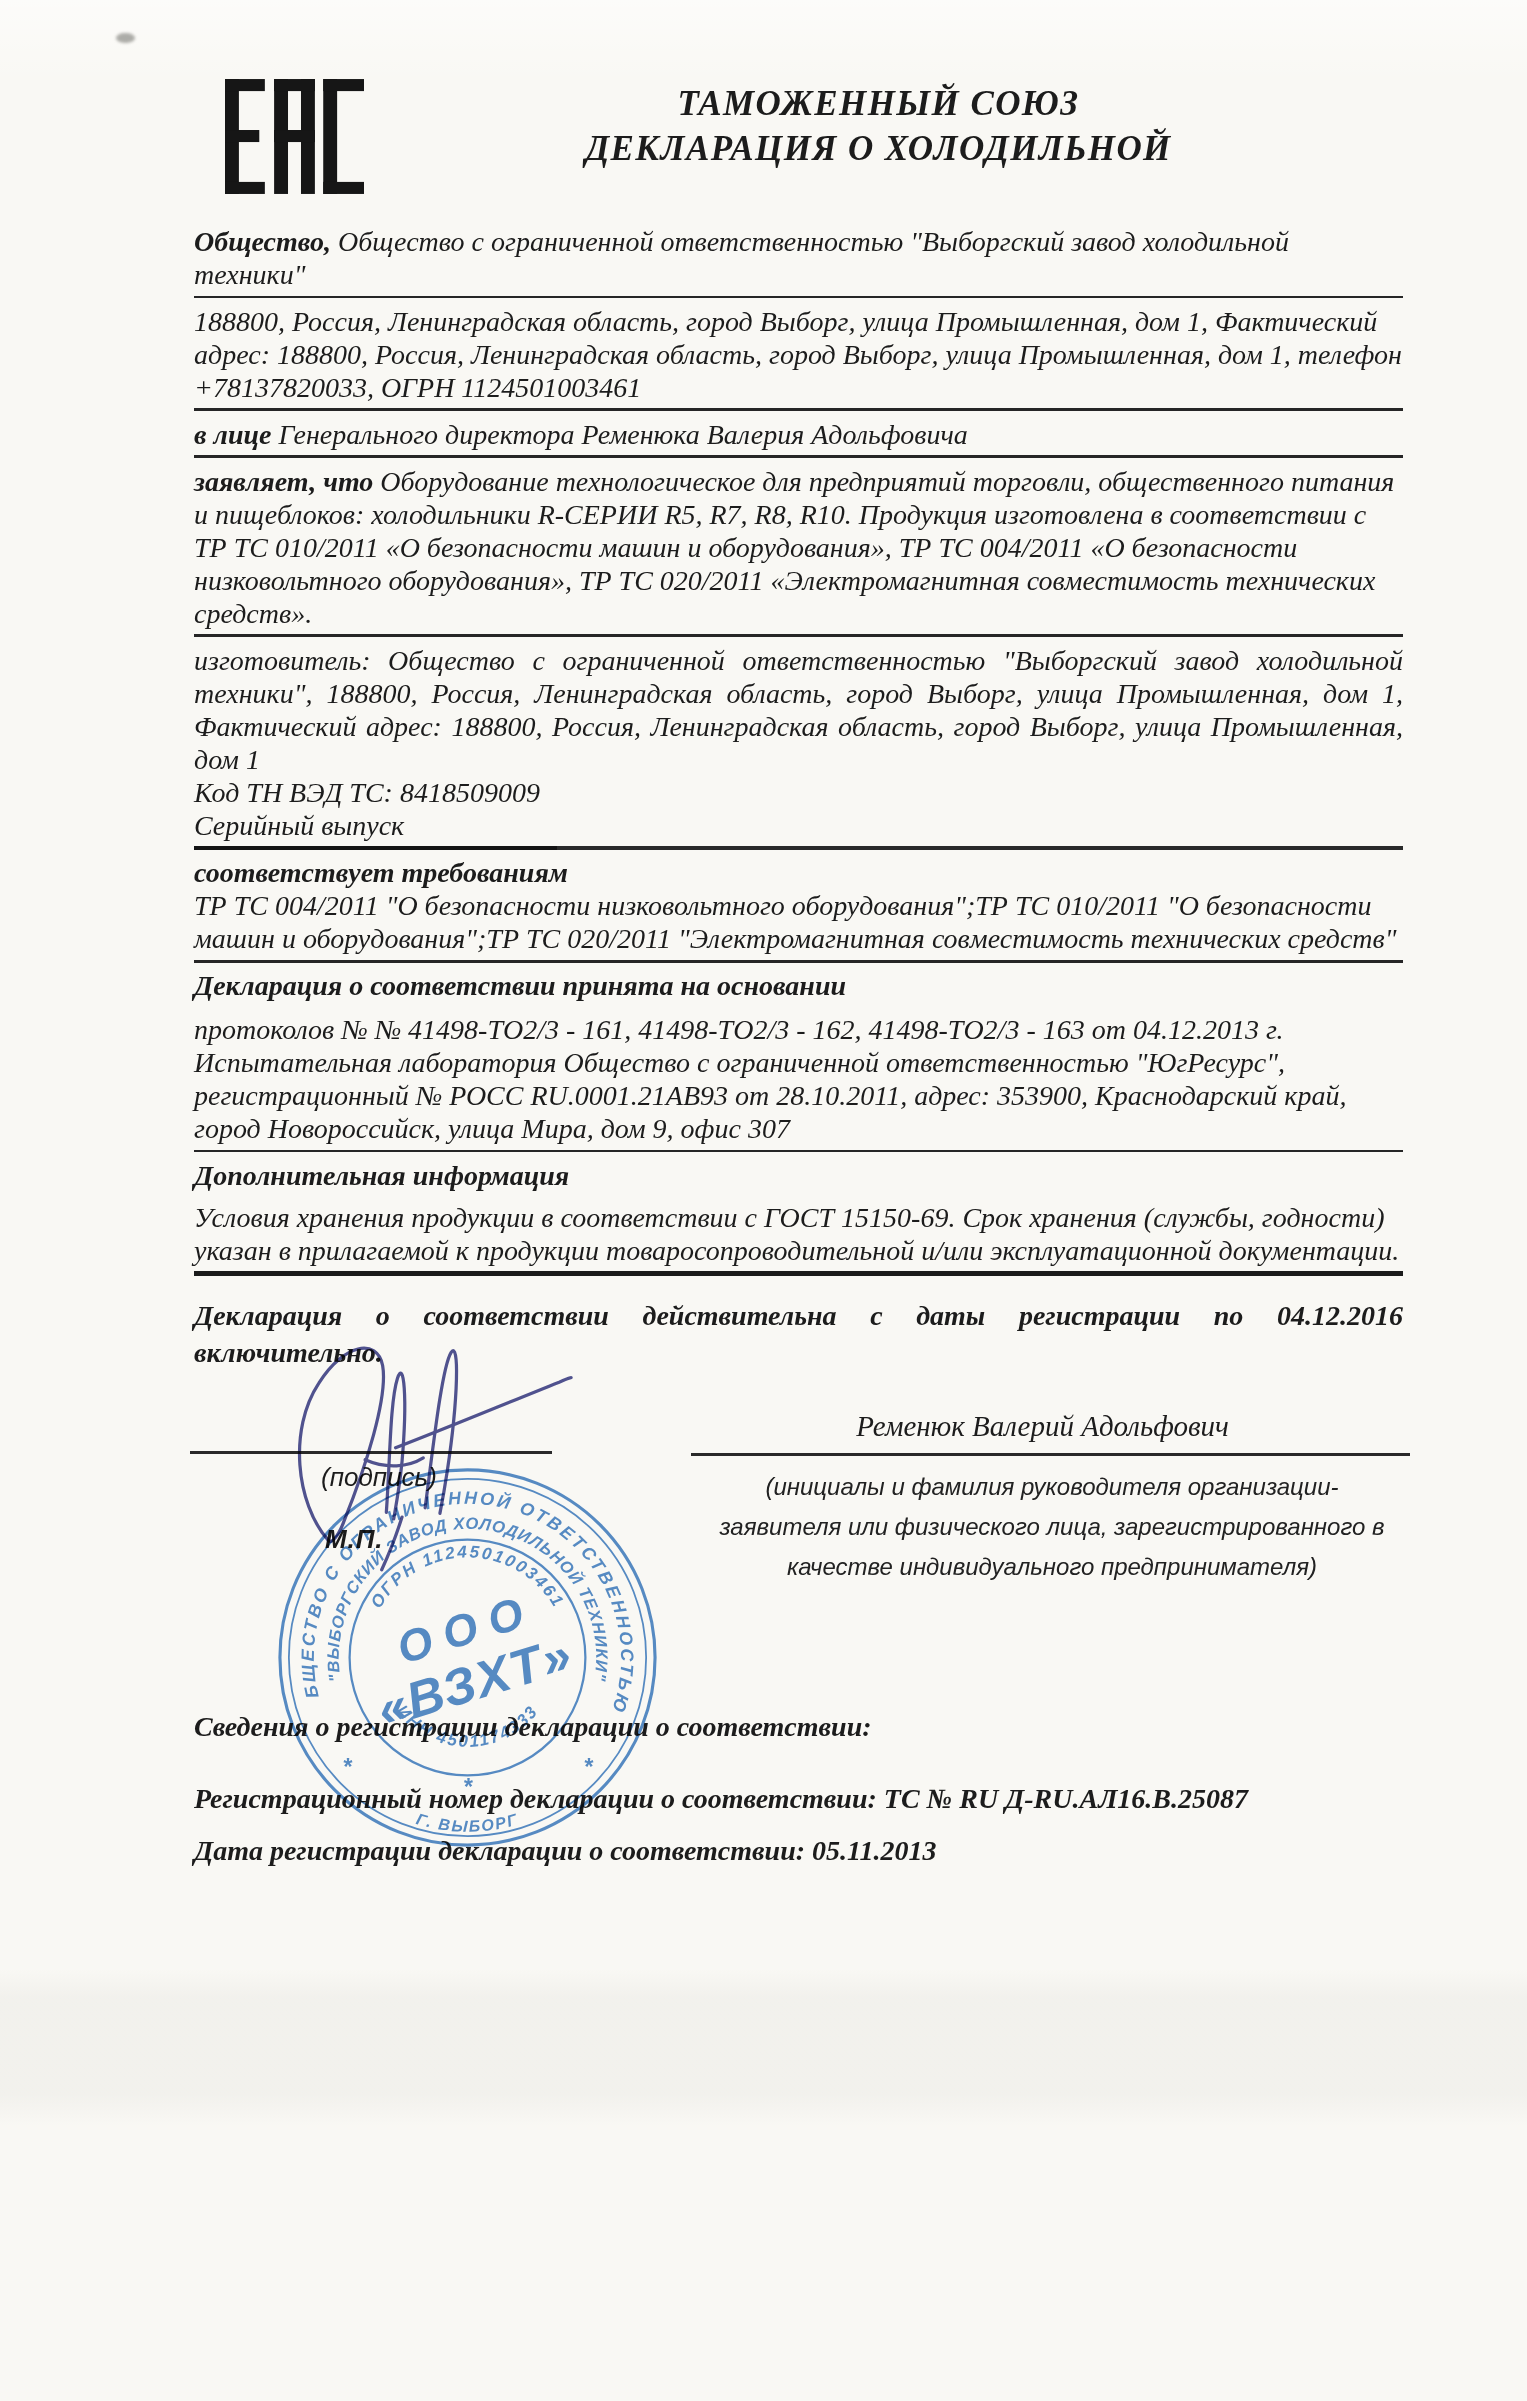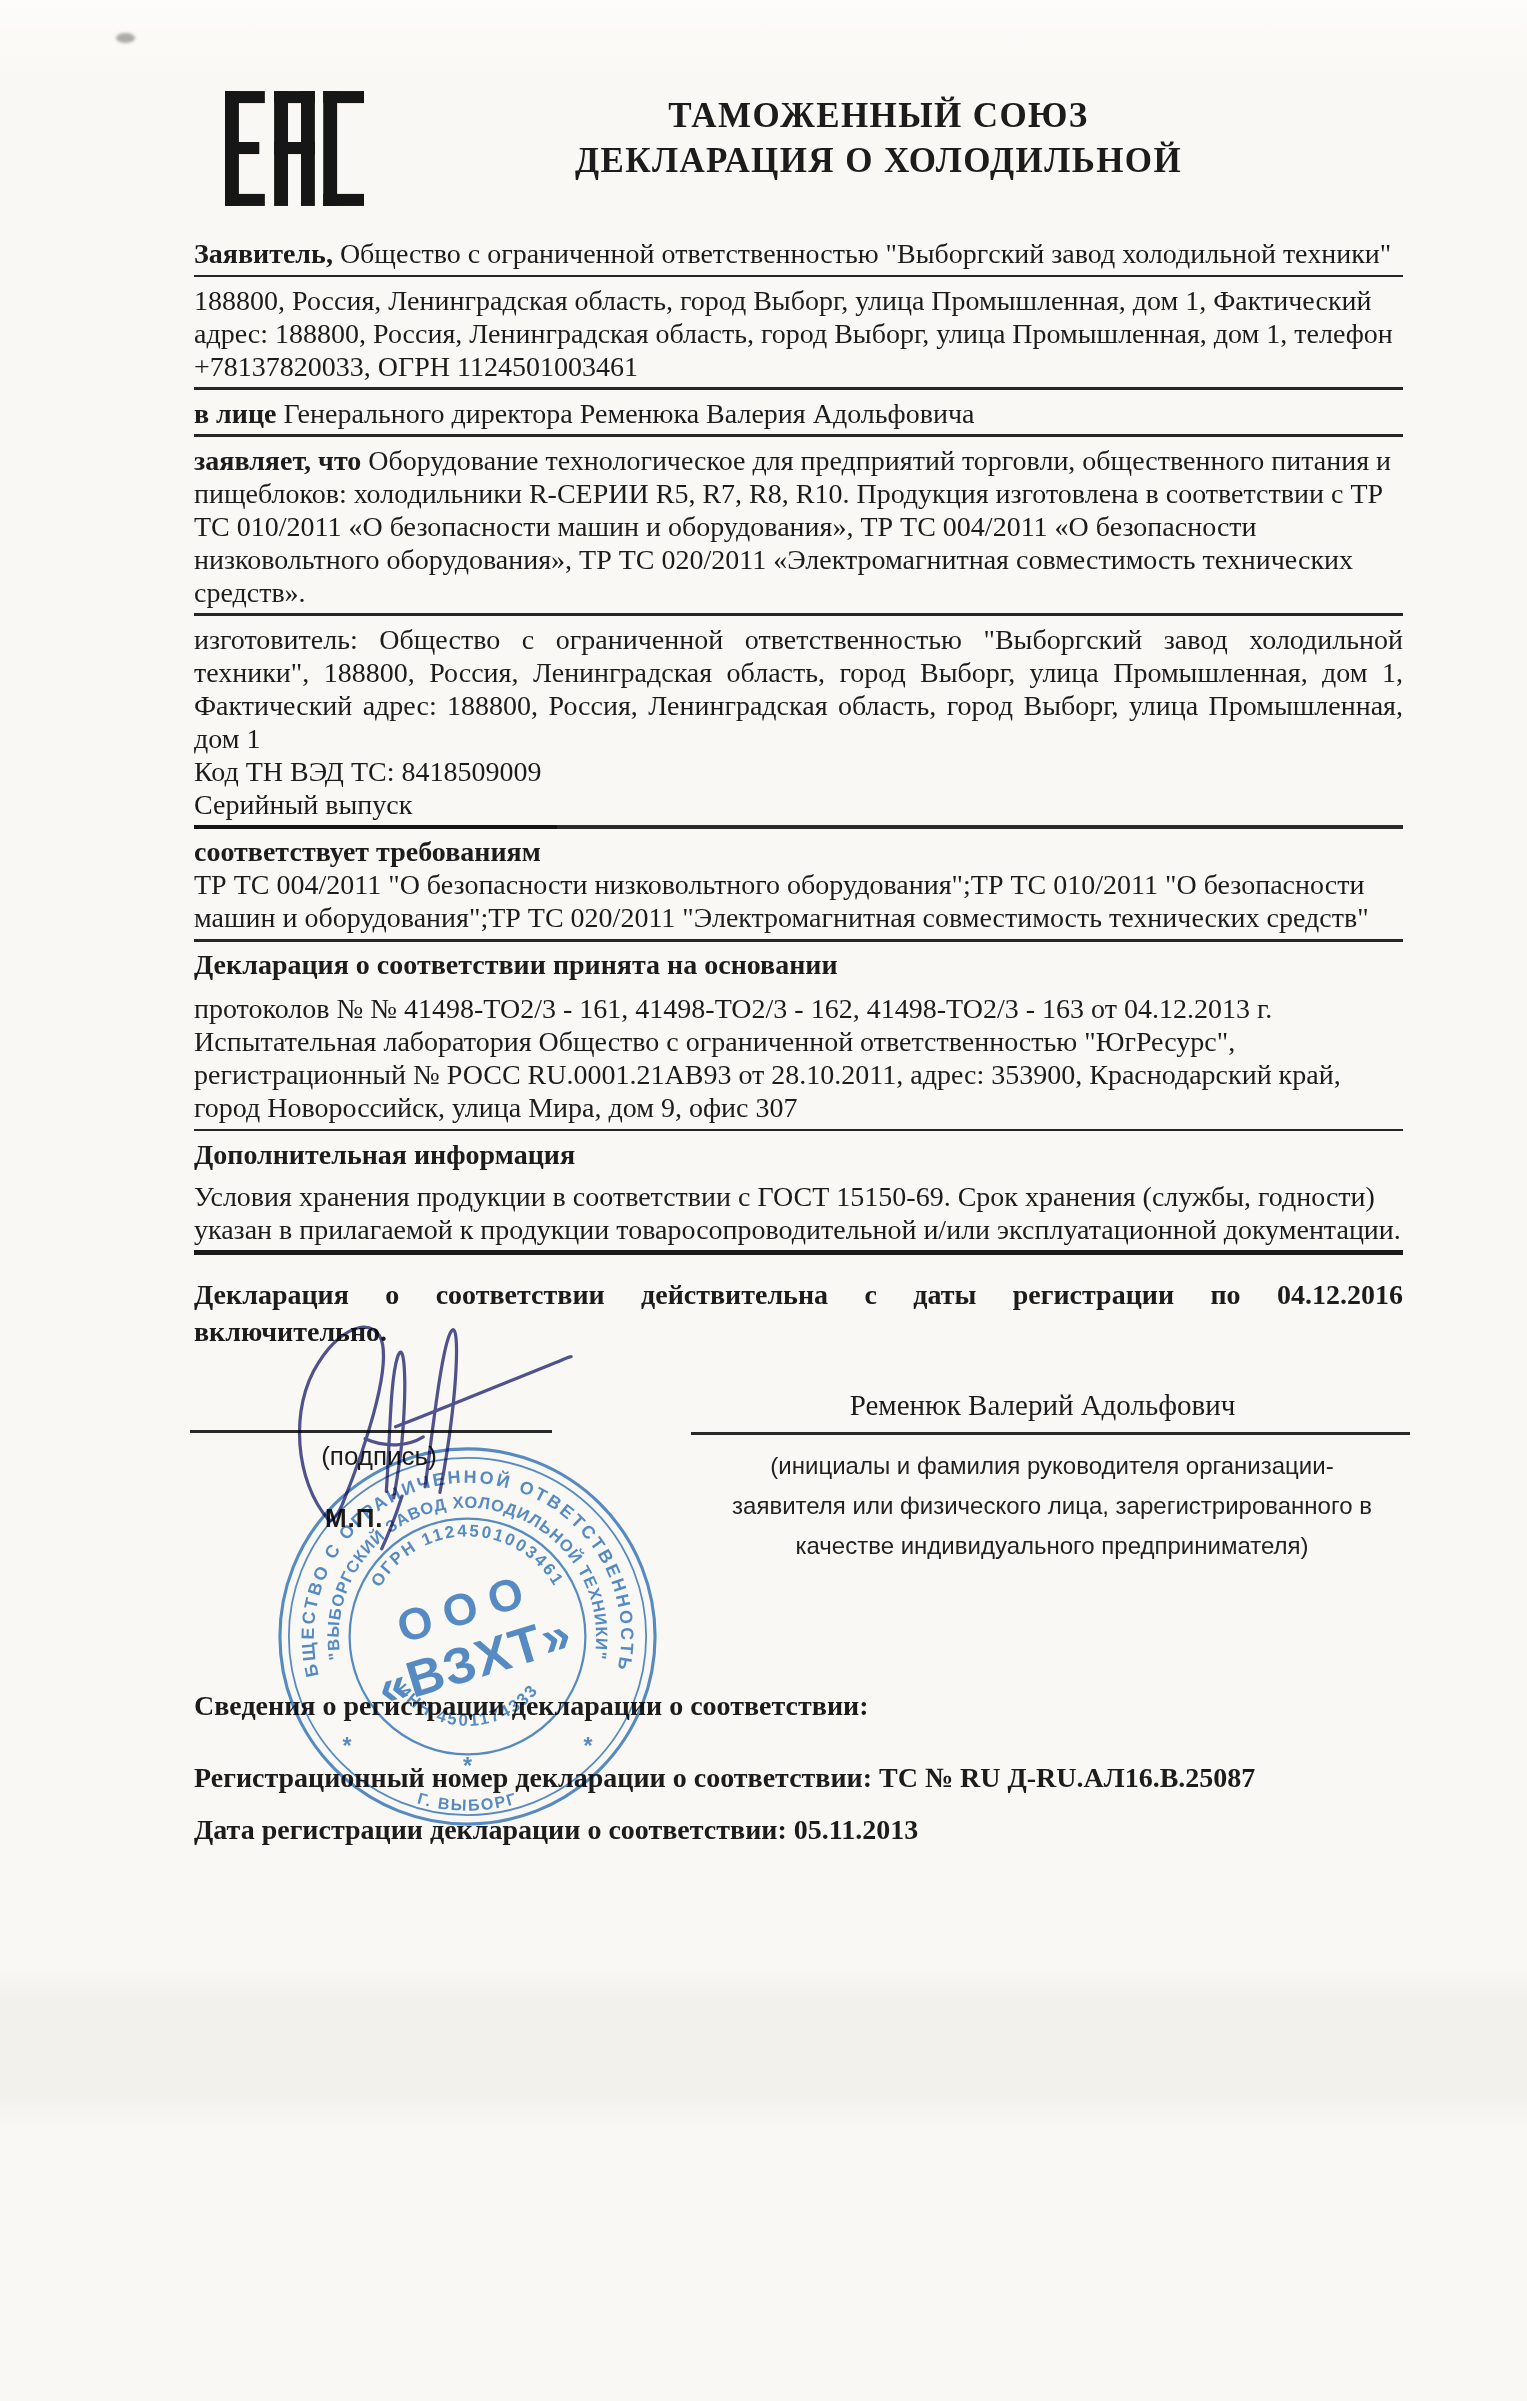--- a/index.html
+++ b/index.html
@@ -8,21 +8,21 @@
     width:1528px;height:2401px;
     margin:0 auto;
     background:#f9f8f4;
     background-image:
       linear-gradient(180deg, rgba(255,255,255,.55) 0px, rgba(255,255,255,0) 83px),
       linear-gradient(180deg, rgba(0,0,0,0) 1969px, rgba(110,110,100,.05) 1997px, rgba(110,110,100,.05) 2094px, rgba(0,0,0,0) 2126px);
     overflow:hidden;
     font-family:"Liberation Serif","DejaVu Serif",serif;
     color:#1c1c1c;
   }
-  .content{position:relative;padding:12px 125px 0 194px;width:1209px;}
+  .content{position:relative;padding:0 125px 0 194px;width:1209px;font-style:italic;}
   .smudge{position:absolute;left:116px;top:33px;width:18.5px;height:10.2px;background:#6d6d68;border-radius:50%;filter:blur(1.8px);opacity:.55;}
 
   
   .hdr{position:relative;height:199px;}
   .eac{position:absolute;left:30.5px;top:79px;width:139px;height:115px;}
   .eac rect{fill:#161616;}
   .title{position:absolute;left:213px;top:81px;width:943px;text-align:center;
          font-weight:bold;font-size:35px;line-height:45px;letter-spacing:1.4px;}
 
   
@@ -90,21 +90,21 @@
         <rect x="106" y="0" width="15" height="124"></rect>
           <rect x="106" y="0" width="44" height="13"></rect>
         <rect x="106" y="111" width="44" height="13"></rect>
       </svg>
       <div class="title">
         <div>ТАМОЖЕННЫЙ СОЮЗ</div>
         <div>ДЕКЛАРАЦИЯ О ХОЛОДИЛЬНОЙ</div>
       </div>
     </header>
 
-    <p class="para mt"><span class="lead">Заявитель,</span><span> Общество с ограниченной ответственностью "Выборгский завод холодильной техники"</span></p>
+    <p class="para mt"><span class="lead">Общество,</span><span> Общество с ограниченной ответственностью "Выборгский завод холодильной техники"</span></p>
     <div class="rule"></div>
 
     <p class="para">188800, Россия, Ленинградская область, город Выборг, улица Промышленная, дом 1, Фактический адрес: 188800, Россия, Ленинградская область, город Выборг, улица Промышленная, дом 1, телефон +78137820033, ОГРН 1124501003461</p>
     <div class="rule"></div>
 
     <p class="para"><span class="lead">в лице</span><span> Генерального директора Ременюка Валерия Адольфовича</span></p>
     <div class="rule"></div>
 
     <p class="para"><span class="lead">заявляет, что</span><span> Оборудование технологическое для предприятий торговли, общественного питания и пищеблоков: холодильники R-СЕРИИ R5, R7, R8, R10. Продукция изготовлена в соответствии с ТР ТС 010/2011 «О безопасности машин и оборудования», ТР ТС 004/2011 «О безопасности низковольтного оборудования», ТР ТС 020/2011 «Электромагнитная совместимость технических средств».</span></p>
     <div class="rule"></div>

